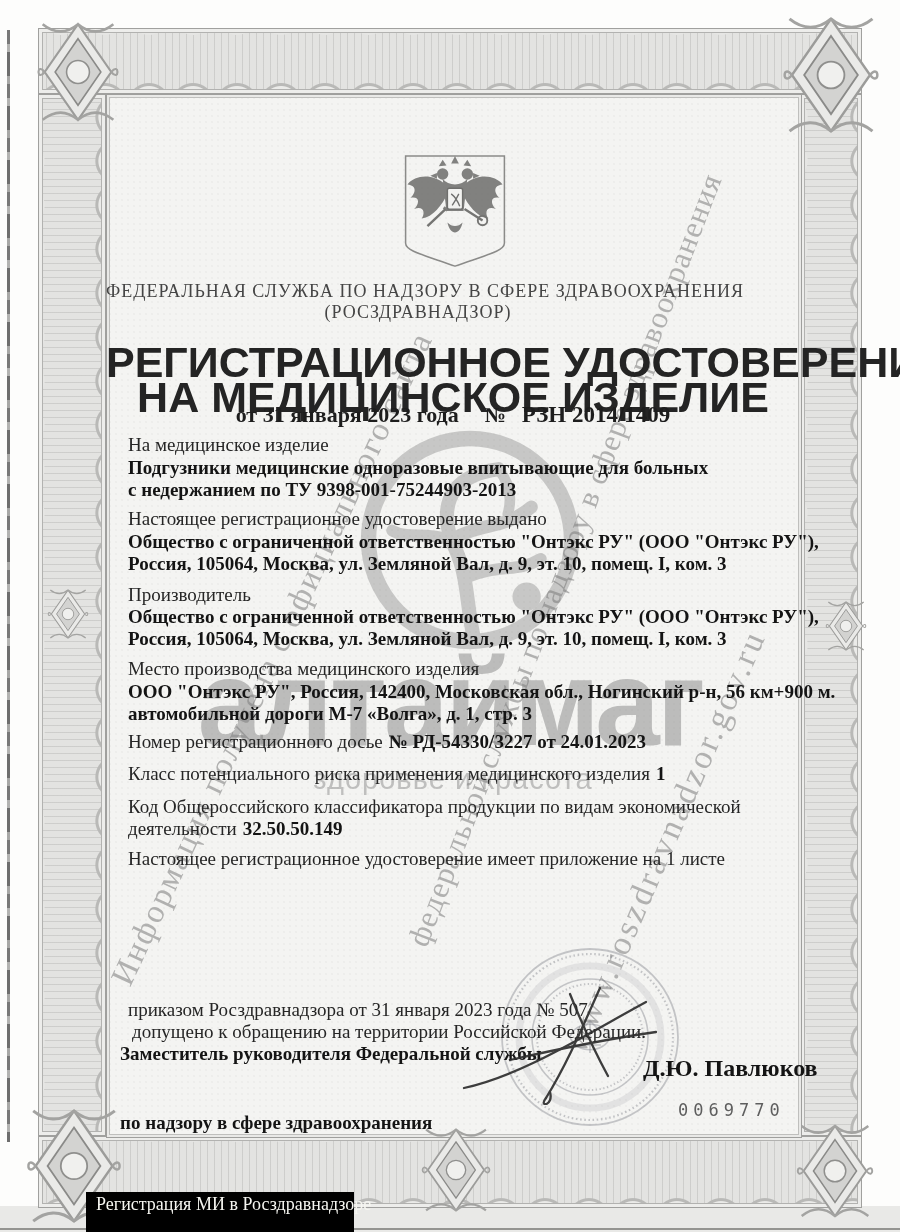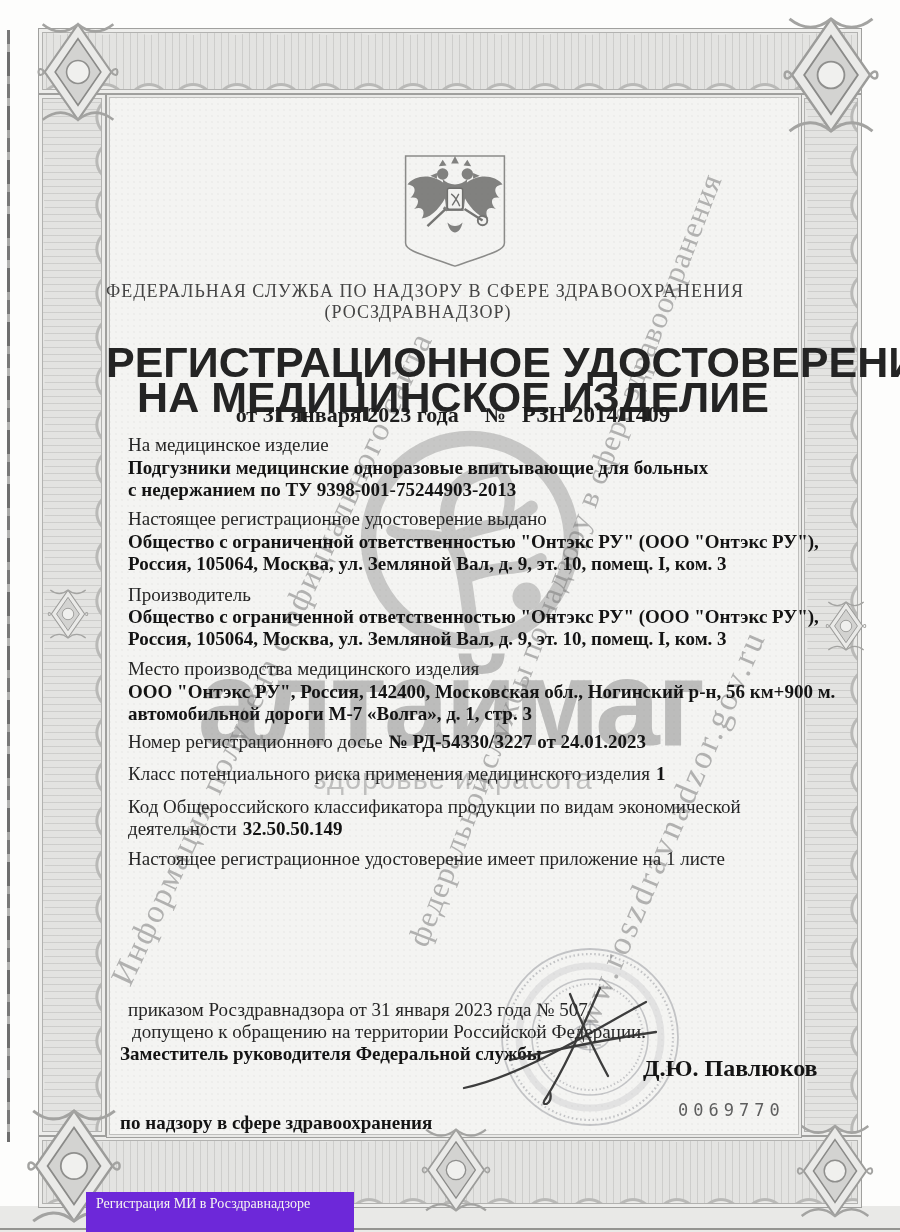--- a/index.html
+++ b/index.html
@@ -99,22 +99,22 @@
     left:106px;width:694px;top:763px;text-align:center;font-size:29px;letter-spacing:1px;
     color:rgba(148,148,148,.55);z-index:4;font-family:"Liberation Sans", sans-serif;
   }
   .wm-logo{left:352px;top:422px;z-index:3;opacity:.33;}
 
   .stamp{left:495px;top:942px;z-index:5;opacity:.85;}
   .signature{left:450px;top:980px;z-index:7;}
 
   
   .badge{
-    left:86px;top:1192px;width:268px;height:40px;background:#6d28d9;z-index:9;
-    color:#f6f6f1;font-size:14px;line-height:18px;padding:3px 16px 0 10px;box-sizing:border-box;
+    left:86px;top:1192px;width:268px;height:40px;background:#000000;z-index:9;
+    color:#f6f6f1;font-size:18px;line-height:18px;padding:3px 16px 0 10px;box-sizing:border-box;
   }
   .badge div{white-space:nowrap;}
 
   .emblem-box{left:398px;top:150px;z-index:6;}
 </style>
 </head>
 <body>
 
 <svg width="0" height="0" style="position:absolute">
   <defs>

